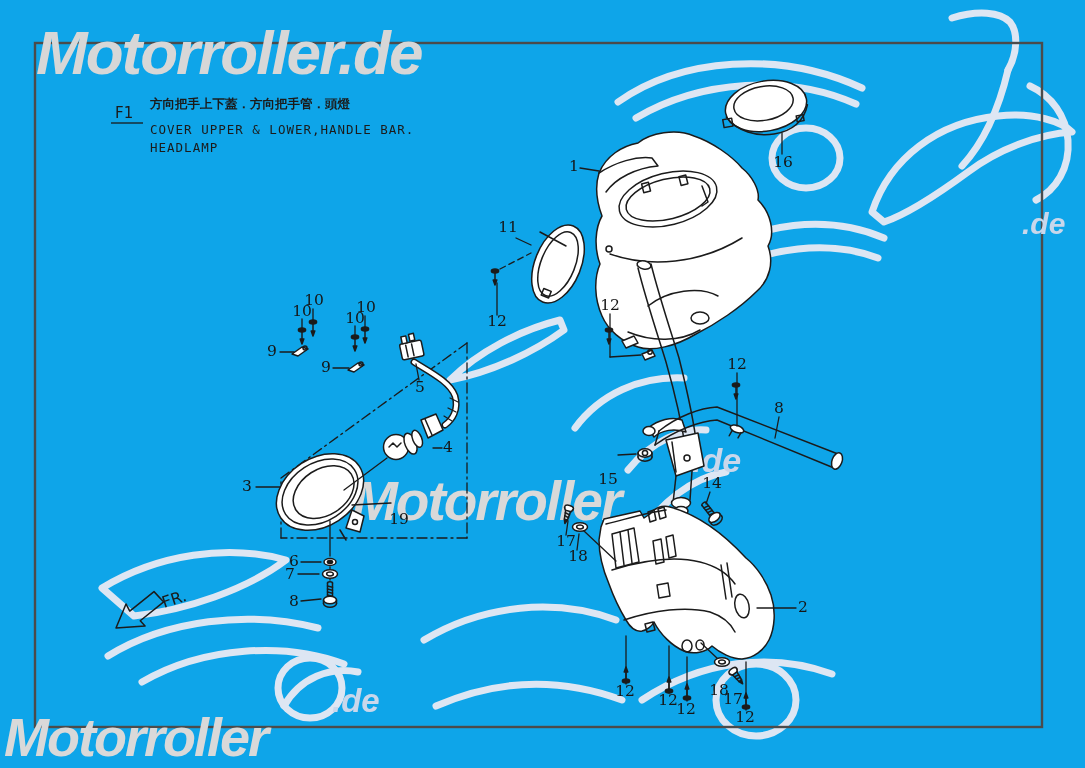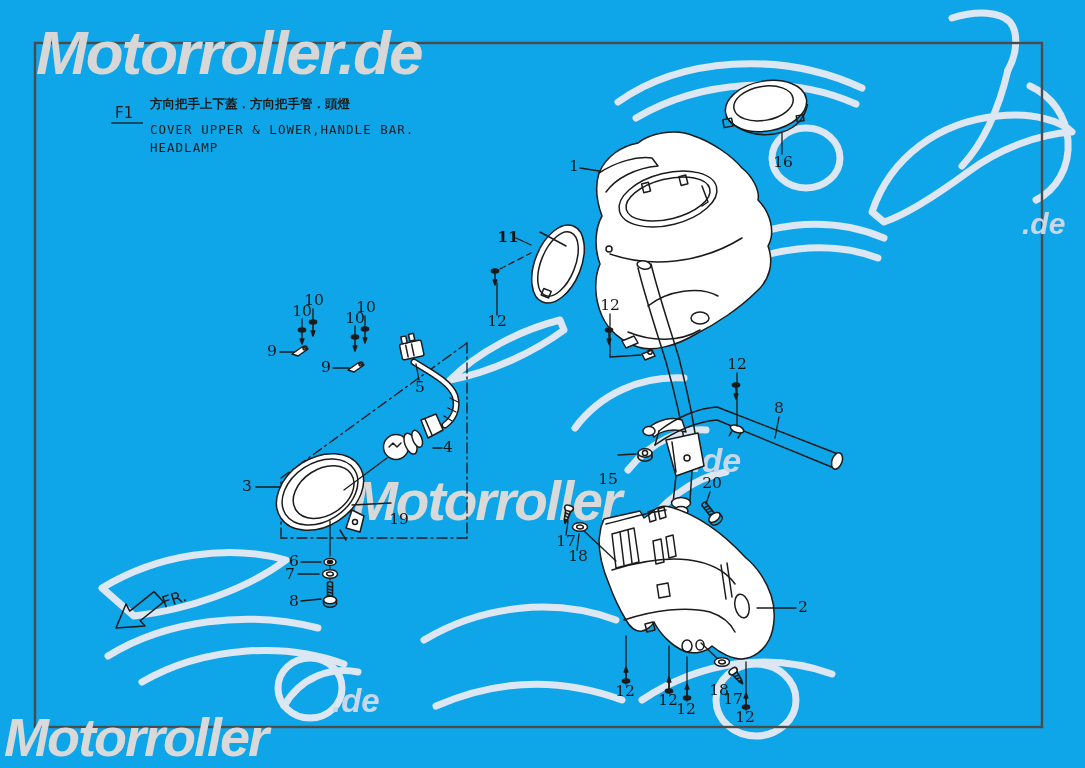--- a/index.html
+++ b/index.html
@@ -329,27 +329,27 @@
       <path d="M 0,0 L 22,-14 L 21,-6 L 52,-8 L 54,6 L 24,8 L 25,15 Z" transform="translate(116,628) rotate(-35)"></path>
       <text transform="translate(164,608) rotate(-18)" font-family="DejaVu Sans, sans-serif" font-size="16" fill="#1b1b1b" stroke="none">FR.</text>
     </g>
 
   </g>
 </svg>
 
 <div class="labels-layer">
       <span class="plabel" style="left: 574px; top: 167px;">1</span>
       <span class="plabel" style="left: 783px; top: 163px;">16</span>
-      <span class="plabel" style="left: 508px; top: 237px; font-weight: bold;">11</span>
+      <span class="plabel" style="left: 508px; top: 228px;">11</span>
       <span class="plabel" style="left: 497px; top: 322px;">12</span>
       <span class="plabel" style="left: 610px; top: 306px;">12</span>
       <span class="plabel" style="left: 737px; top: 365px;">12</span>
       <span class="plabel" style="left: 779px; top: 409px;">8</span>
       <span class="plabel" style="left: 608px; top: 480px;">15</span>
-      <span class="plabel" style="left: 712px; top: 484px;">20</span>
+      <span class="plabel" style="left: 712px; top: 484px;">14</span>
       <span class="plabel" style="left: 803px; top: 608px;">2</span>
       <span class="plabel" style="left: 247px; top: 487px;">3</span>
       <span class="plabel" style="left: 399px; top: 504px; margin-top: 16px;">19</span>
       <span class="plabel" style="left: 448px; top: 448px;">4</span>
       <span class="plabel" style="left: 420px; top: 388px;">5</span>
       <span class="plabel" style="left: 272px; top: 352px;">9</span>
       <span class="plabel" style="left: 326px; top: 368px;">9</span>
       <span class="plabel" style="left: 302px; top: 312px;">10</span>
       <span class="plabel" style="left: 314px; top: 301px;">10</span>
       <span class="plabel" style="left: 355px; top: 319px;">10</span>

